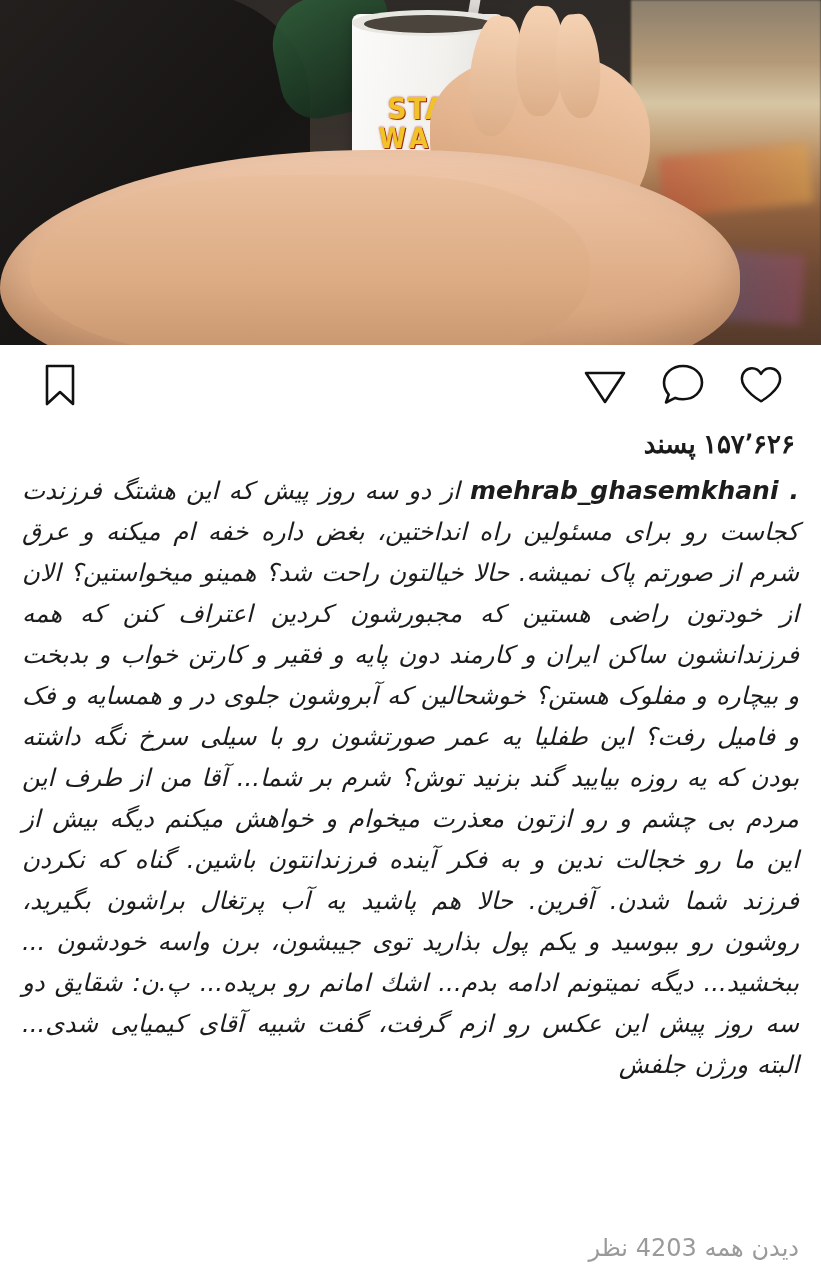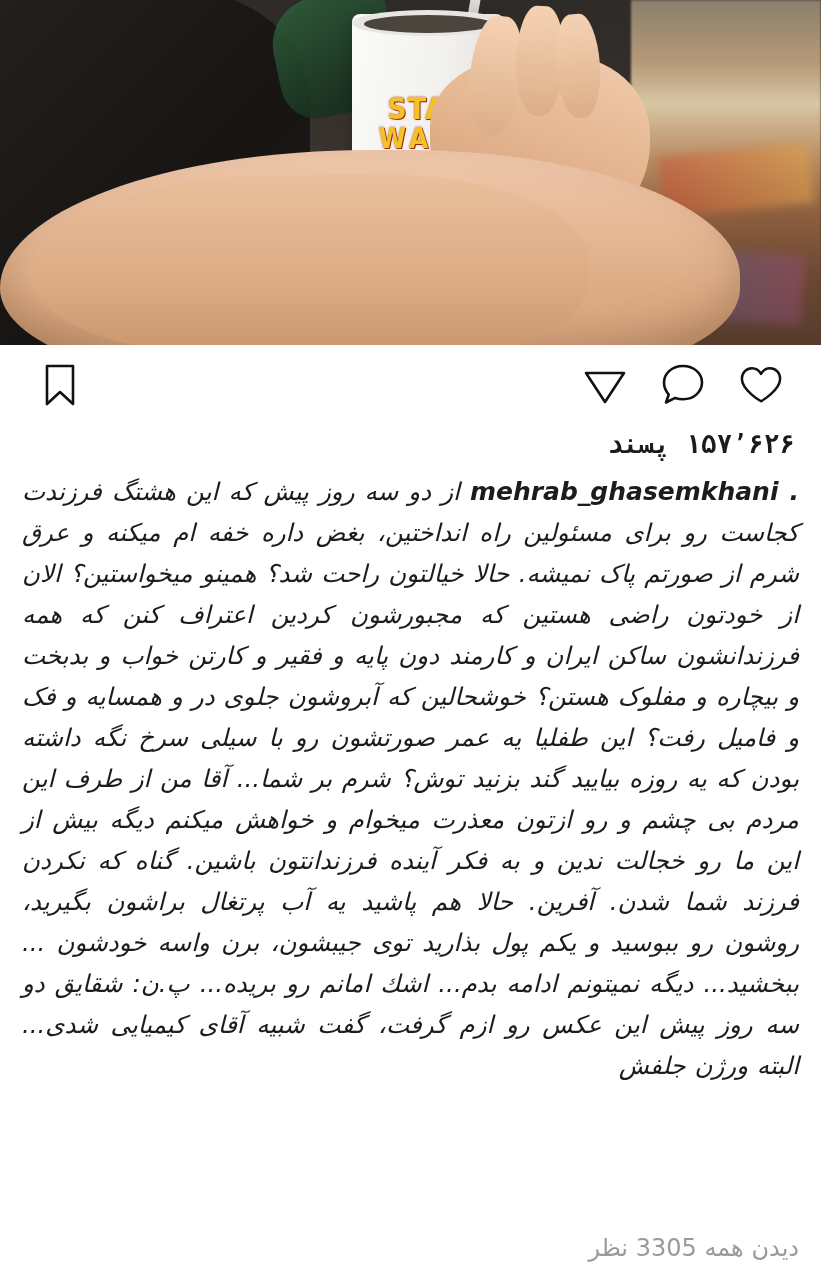--- a/index.html
+++ b/index.html
@@ -189,21 +189,21 @@
 
   
   .content {
     flex: 1 1 auto;
     padding: 0 22px 0 22px;
     box-sizing: border-box;
     direction: rtl;
     text-align: right;
   }
   .likes {
-    font-family: Liberation Mono, monospace;
+    font-family: Liberation Sans, sans-serif;
     font-size: 26px;
     font-weight: bold;
     color: #1b1b1b;
     padding: 4px 4px 10px 0;
     letter-spacing: .5px;
   }
   .caption {
     font-family: "DejaVu Sans", sans-serif;
     font-size: 24.5px;
     line-height: 41px;
@@ -285,14 +285,14 @@
   </div>
 
   <div class="content">
     <div class="likes">۱۵۷٬۶۲۶ پسند</div>
     <div class="caption">
       <span class="username">. mehrab_ghasemkhani</span>
       <span>از دو سه روز پیش که این هشتگ فرزندت کجاست رو برای مسئولین راه انداختین، بغض داره خفه ام میکنه و عرق شرم از صورتم پاک نمیشه. حالا خیالتون راحت شد؟ همینو میخواستین؟ الان از خودتون راضی هستین که مجبورشون کردین اعتراف کنن که همه فرزندانشون ساکن ایران و کارمند دون پایه و فقیر و کارتن خواب و بدبخت و بیچاره و مفلوک هستن؟ خوشحالین که آبروشون جلوی در و همسایه و فک و فامیل رفت؟ این طفلیا یه عمر صورتشون رو با سیلی سرخ نگه داشته بودن که یه روزه بیایید گند بزنید توش؟ شرم بر شما... آقا من از طرف این مردم بی چشم و رو ازتون معذرت میخوام و خواهش میکنم دیگه بیش از این ما رو خجالت ندین و به فکر آینده فرزندانتون باشین. گناه که نکردن فرزند شما شدن. آفرین. حالا هم پاشید یه آب پرتغال براشون بگیرید، روشون رو ببوسید و یکم پول بذارید توی جیبشون، برن واسه خودشون ... ببخشید... دیگه نمیتونم ادامه بدم... اشك امانم رو بریده... پ.ن: شقایق دو سه روز پیش این عکس رو ازم گرفت، گفت شبیه آقای کیمیایی شدی... البته ورژن جلفش</span>
     </div>
   </div>
 
-  <div class="comments-link">دیدن همه 3305 نظر</div>
+  <div class="comments-link">دیدن همه 4203 نظر</div>
 </div>
 
 </body></html>

